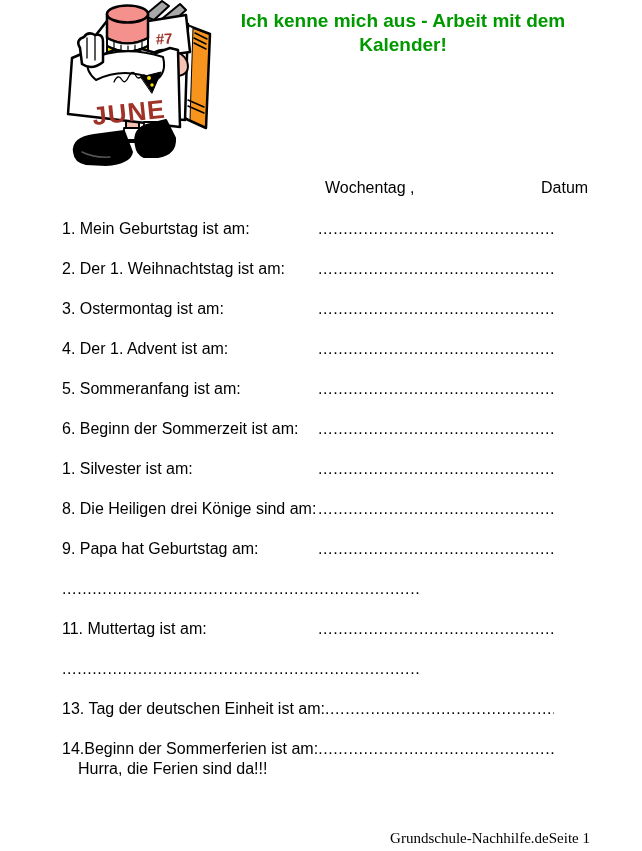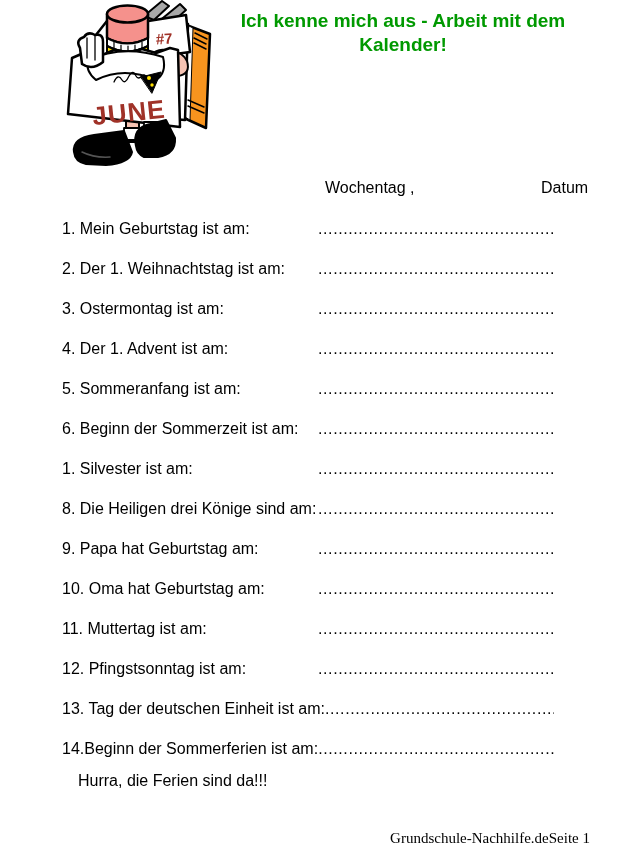--- a/index.html
+++ b/index.html
@@ -28,21 +28,21 @@
   
   .cols { position:absolute; top:179px; left:0; width:642px; font-size:16px; }
   .col-weekday { position:absolute; left:325px; }
   .col-date { position:absolute; left:495px;margin-left:46px; }
 
   
   .items { position:absolute; left:62px; top:220px; width:492px; font-size:16px; }
   .item { display:flex; margin-bottom:22px; height:18px; line-height:18px; white-space:nowrap; }
   .item .label { flex:0 0 auto; min-width:256px; }
   .item .dots { flex:1 1 auto; overflow:hidden; letter-spacing:0.6px; }
-  .item.last { margin-bottom:14px; }
+  .item.last { margin-bottom:2px; }
   .subline { margin-left:16px; line-height:18px; white-space:nowrap; }
 
   
   .footer {
     position:absolute; left:36px; right:52px; top:830px;
     display:flex; justify-content:flex-end;
     font-family:"Liberation Serif", serif; font-size:15px;
   }
 </style>
 </head>
@@ -168,29 +168,27 @@
     </div>
     <div class="item">
       <span class="label">8. Die Heiligen drei Könige sind am:</span>
       <span class="dots">.......................................................................</span>
     </div>
     <div class="item">
       <span class="label">9. Papa hat Geburtstag am:</span>
       <span class="dots">.......................................................................</span>
     </div>
     <div class="item">
-      <span class="label">10. Oma hat Geburtstag am:</span>
       <span class="dots">.......................................................................</span>
     </div>
     <div class="item">
       <span class="label">11. Muttertag ist am:</span>
       <span class="dots">.......................................................................</span>
     </div>
     <div class="item">
-      <span class="label">12. Pfingstsonntag ist am:</span>
       <span class="dots">.......................................................................</span>
     </div>
     <div class="item">
       <span class="label">13. Tag der deutschen Einheit ist am:</span>
       <span class="dots">.......................................................................</span>
     </div>
     <div class="item last">
       <span class="label">14.Beginn der Sommerferien ist am:</span>
       <span class="dots">.......................................................................</span>
     </div>

